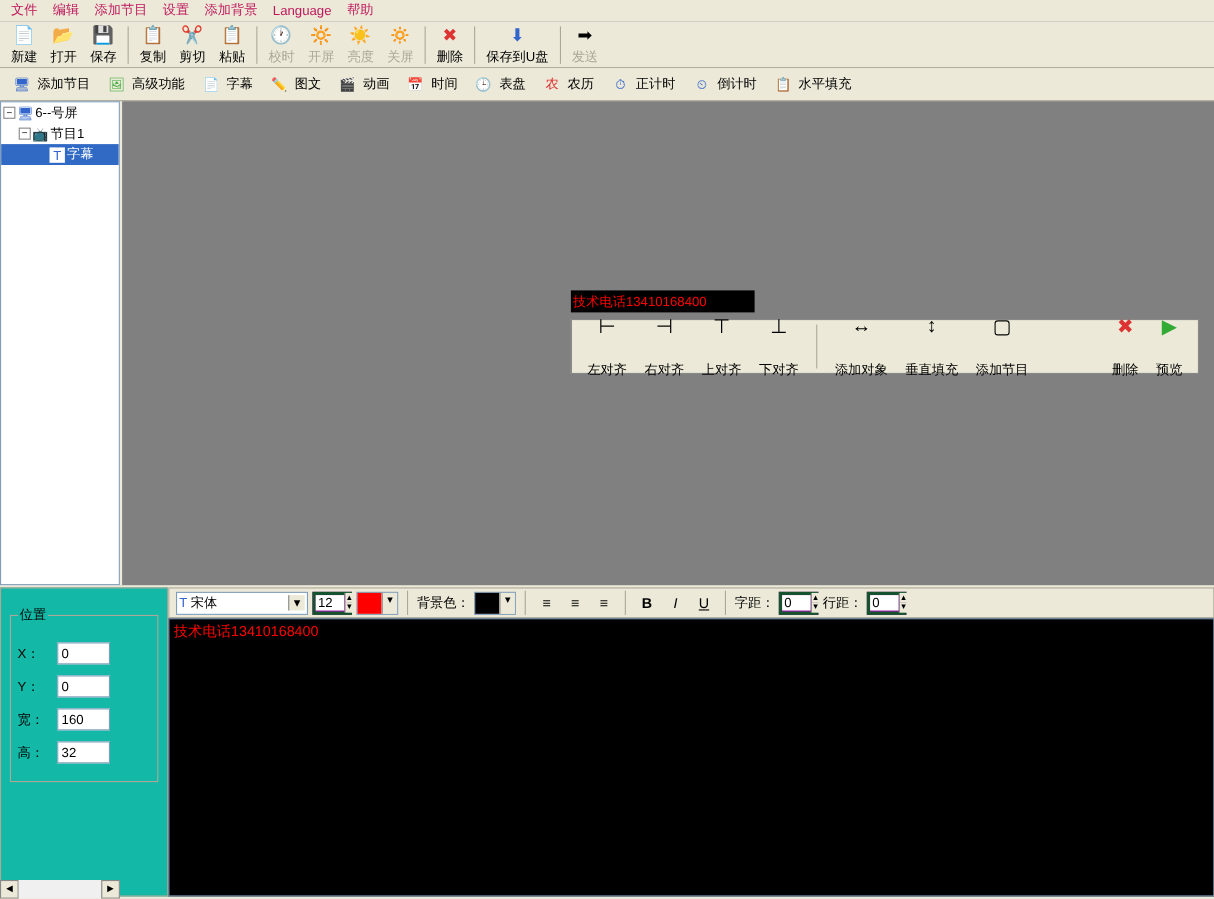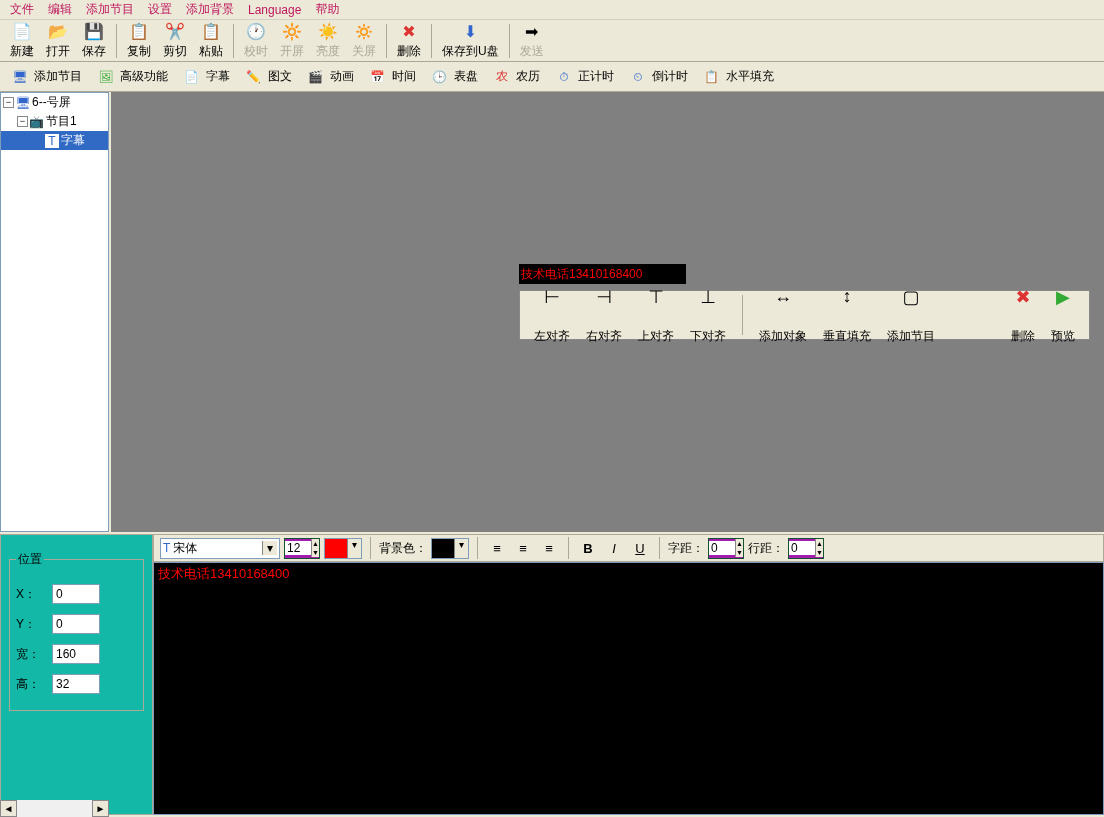--- a/index.html
+++ b/index.html
@@ -47,21 +47,21 @@
 .pos-panel fieldset { border: 1px solid #aca899; padding: 6px; }
 .pos-panel legend { font-size: 12px; padding: 0 2px; }
 .pos-row { display: flex; align-items: center; margin: 10px 0; gap: 6px; }
 .pos-row label { width: 30px; }
 .pos-row input { width: 48px; height: 20px; border: 1px solid #7f9db9; padding: 1px 3px; font-size: 12px; background:#fff; }
 
 .edit-panel { flex: 1; background: #ece9d8; display: flex; flex-direction: column; }
 .edit-tb { height: 28px; background: #ece9d8; border: 1px solid #aca899; display: flex; align-items: center; padding: 2px 6px; gap: 4px; }
 .font-sel { width: 120px; height: 21px; border: 1px solid #7f9db9; background: #fff; display: flex; align-items: center; padding: 0 2px; font-size: 12px; }
 .font-sel .dd { margin-left: auto; width: 15px; background: #ece9d8; border-left: 1px solid #888; text-align: center; }
-.num-spin { width: 36px; height: 21px; border: 1px solid #14532d; background: #a21caf; display: flex; align-items: center; }
+.num-spin { width: 36px; height: 21px; border: 3px solid #14532d; background: #a21caf; display: flex; align-items: center; }
 .num-spin input { width: 26px; border: none; font-size: 12px; padding: 0 2px; outline:none; }
 .num-spin .spins { width: 15px; display: flex; flex-direction: column; border-left:1px solid #888;}
 .num-spin .spins div{height:9px; font-size:7px; text-align:center; background:#ece9d8; line-height:9px;}
 .color-box { width: 38px; height: 21px; border: 1px solid #7f9db9; display: flex; }
 .color-sw { width: 22px; height: 100%; }
 .color-dd { flex: 1; background: #ece9d8; border-left: 1px solid #888; text-align: center; font-size:10px; }
 .etb-sep { width: 1px; height: 22px; background: #aca899; margin: 0 4px; }
 .etb-btn { width: 22px; height: 22px; display: flex; align-items: center; justify-content: center; cursor: pointer; font-size: 13px; }
 .etb-lbl { font-size: 12px; }
 

